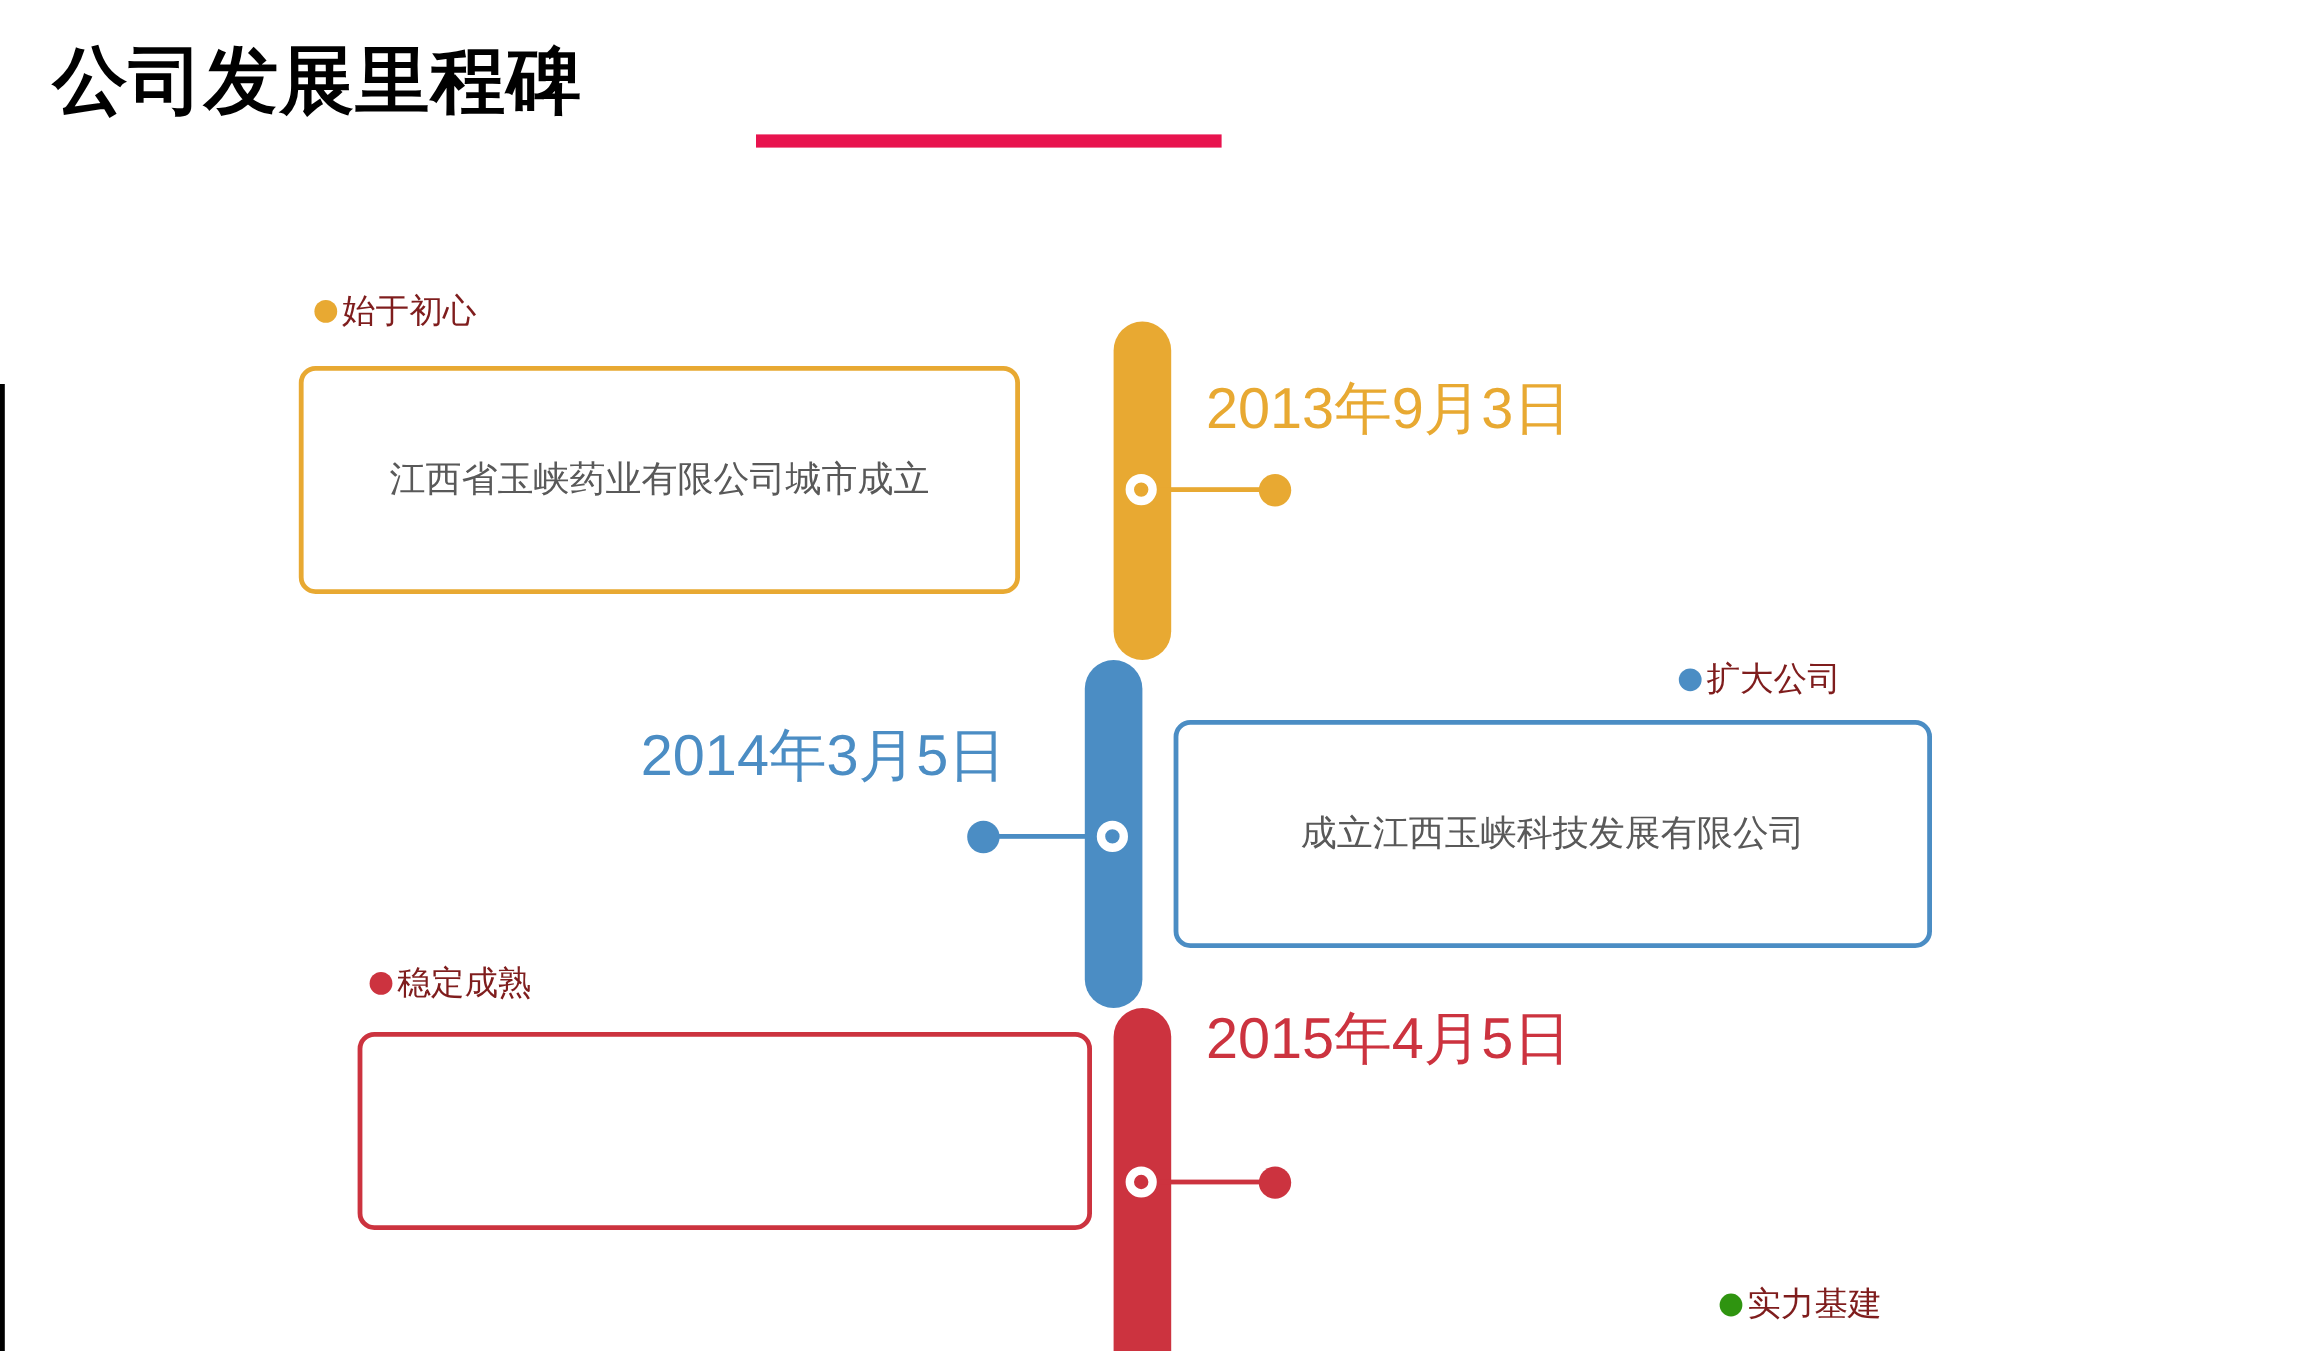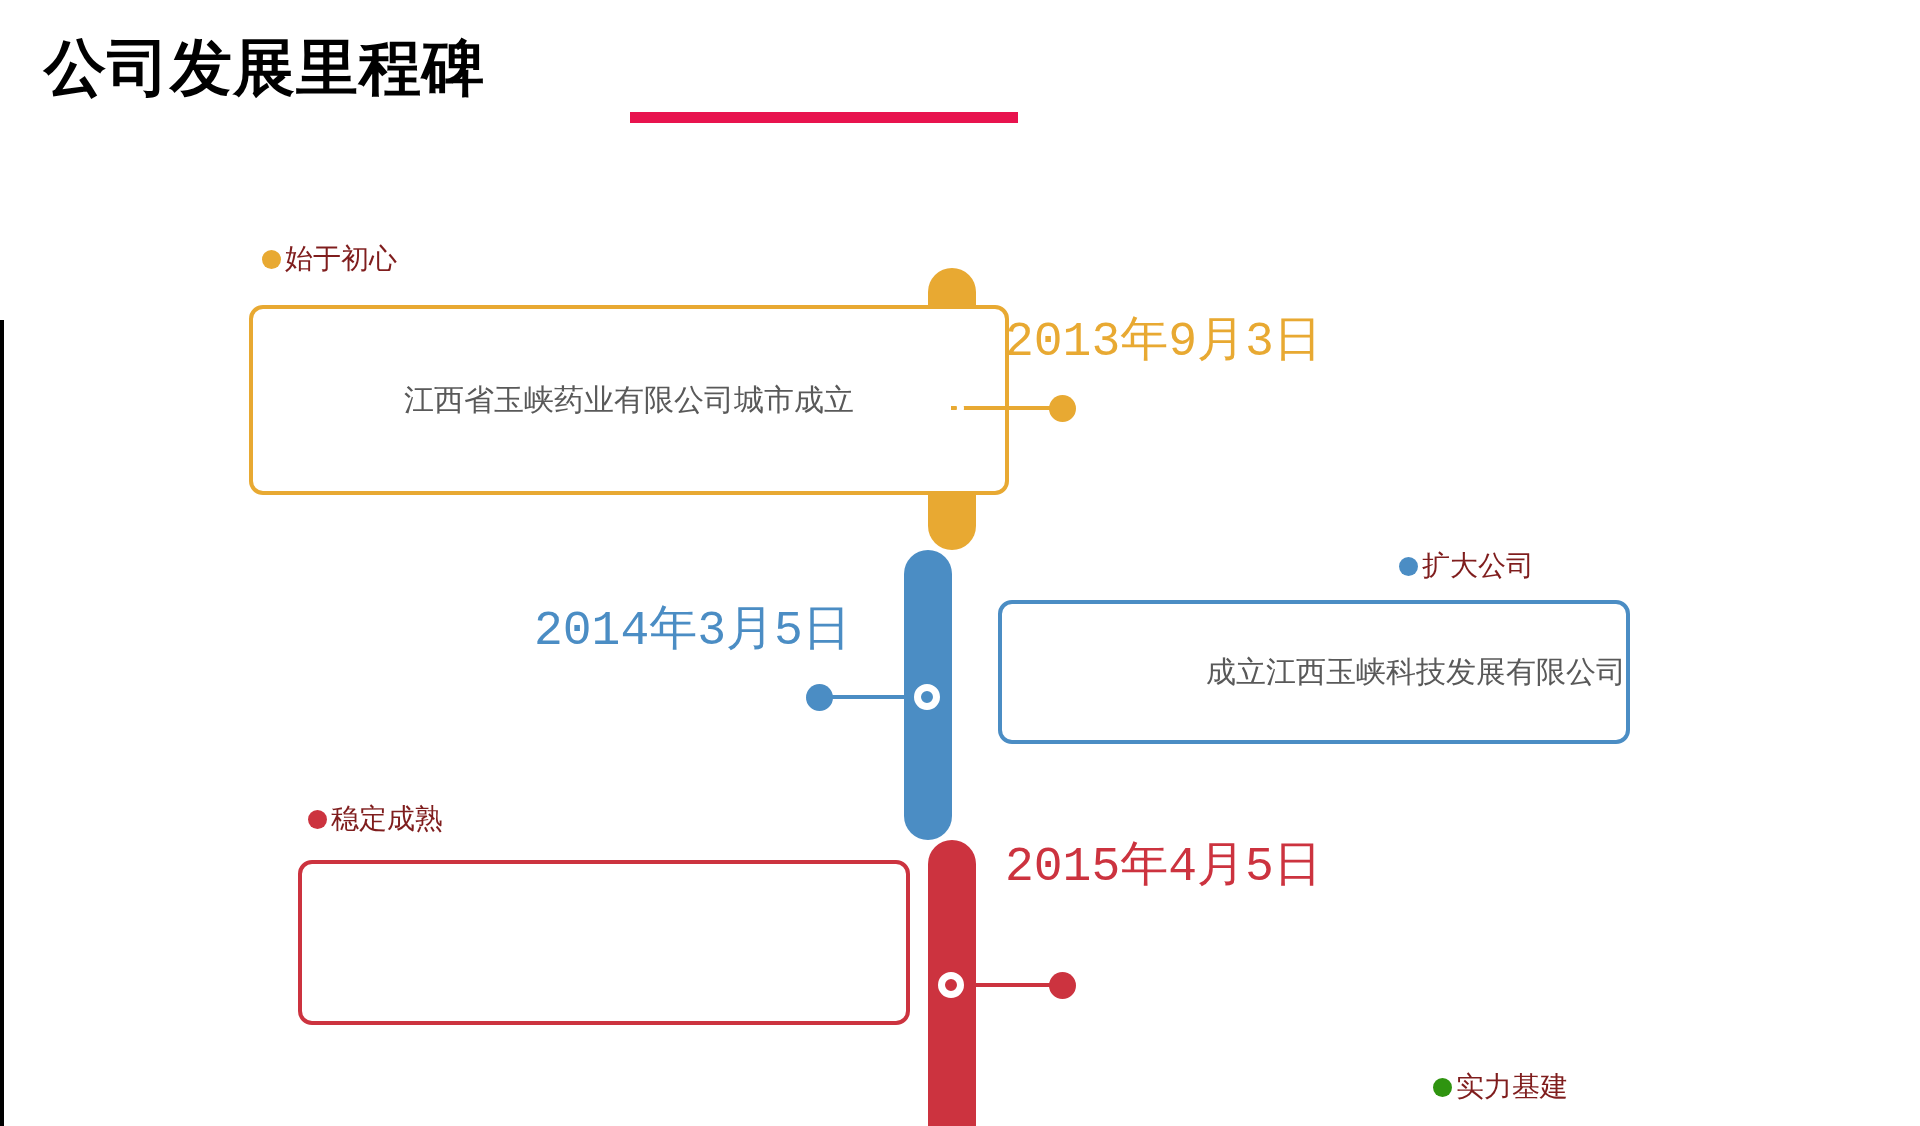--- a/index.html
+++ b/index.html
@@ -117,21 +117,21 @@
     border-radius: 50%;
     z-index: 5;
   }
   .end-dot.orange { left: 1049px; top: 395px; background: #e8a932; }
   .end-dot.blue   { left: 806px;  top: 684px; background: #4b8dc4; }
   .end-dot.red    { left: 1049px; top: 972px; background: #cc333f; }
 
   
   .date-label {
     position: absolute;
-    font-family: Liberation Mono, monospace;
+    font-family: Liberation Sans, sans-serif;
     font-size: 48px;
     line-height: 1;
     white-space: nowrap;
   }
   .date-label.orange { left: 1005px; top: 318px; color: #e8a932; }
   .date-label.blue   { left: 534px;  top: 607px; color: #4b8dc4; text-align: right; }
   .date-label.red    { left: 1005px; top: 843px; color: #cc333f; }
 
   
   .section-heading {
@@ -168,22 +168,22 @@
     background: #ffffff;
     border-radius: 14px;
     display: flex;
     align-items: center;
     justify-content: center;
   }
   .card.orange { border: 4px solid #e8a932; }
   .card.blue   { border: 4px solid #4b8dc4; }
   .card.red    { border: 4px solid #cc333f; }
 
-  .card-1 { left: 249px;  top: 305px; width: 760px; height: 190px; }
-  .card-2 { left: 998px;  top: 600px; width: 632px; height: 144px; justify-content: flex-end; }
+  .card-1 { left: 249px;  top: 305px; width: 601px; height: 190px; }
+  .card-2 { left: 978px;  top: 600px; width: 632px; height: 190px; }
   .card-3 { left: 298px;  top: 860px; width: 612px; height: 165px; }
 
   .card-lines {
     font-size: 30px;
     line-height: 1.45;
     color: #595959;
     text-align: center;
   }
   .card-lines.left-align { text-align: left; }
   .card-line { white-space: nowrap; }

